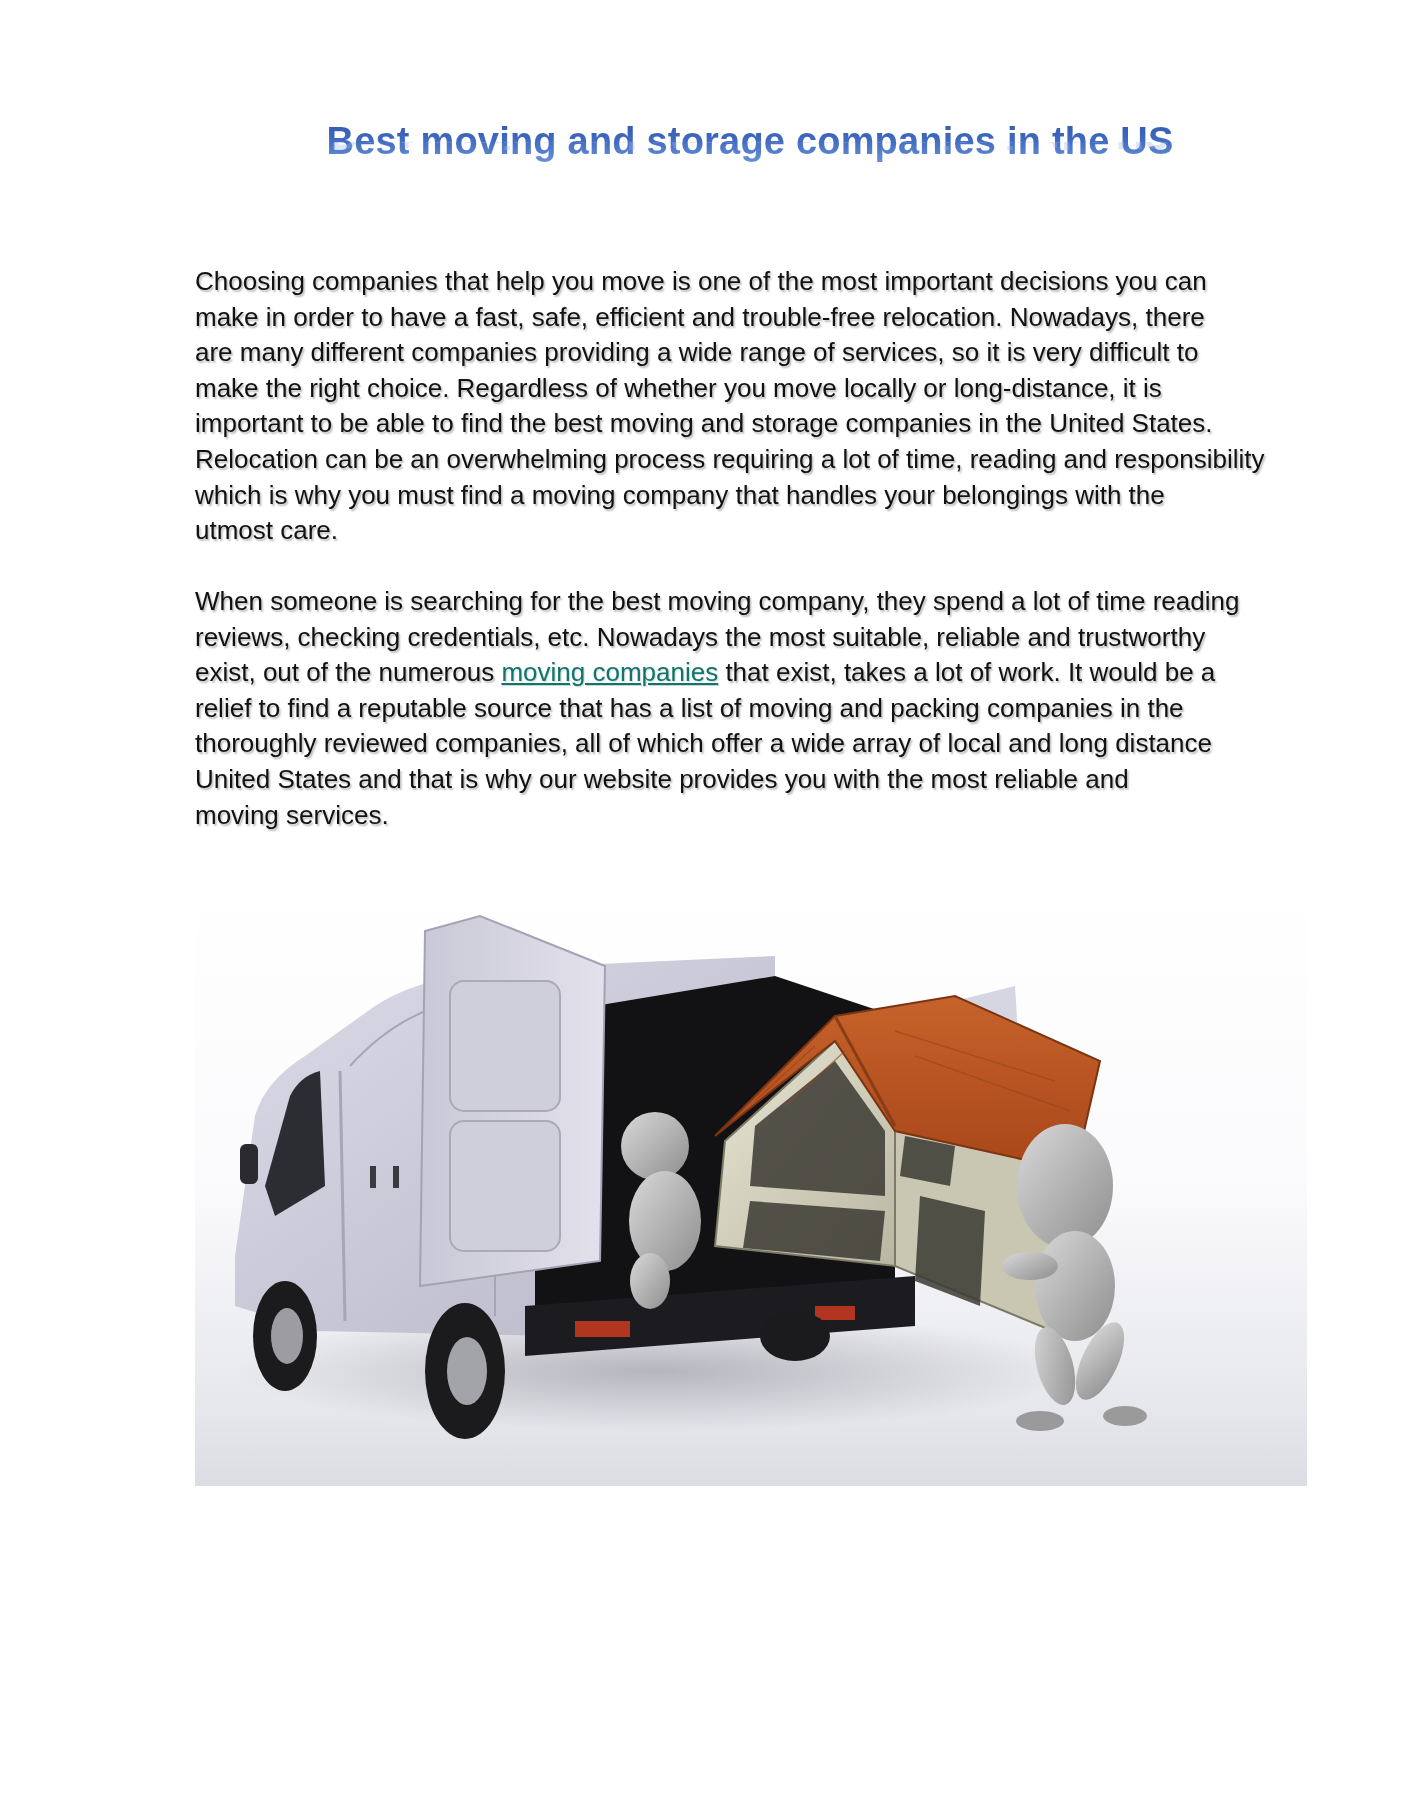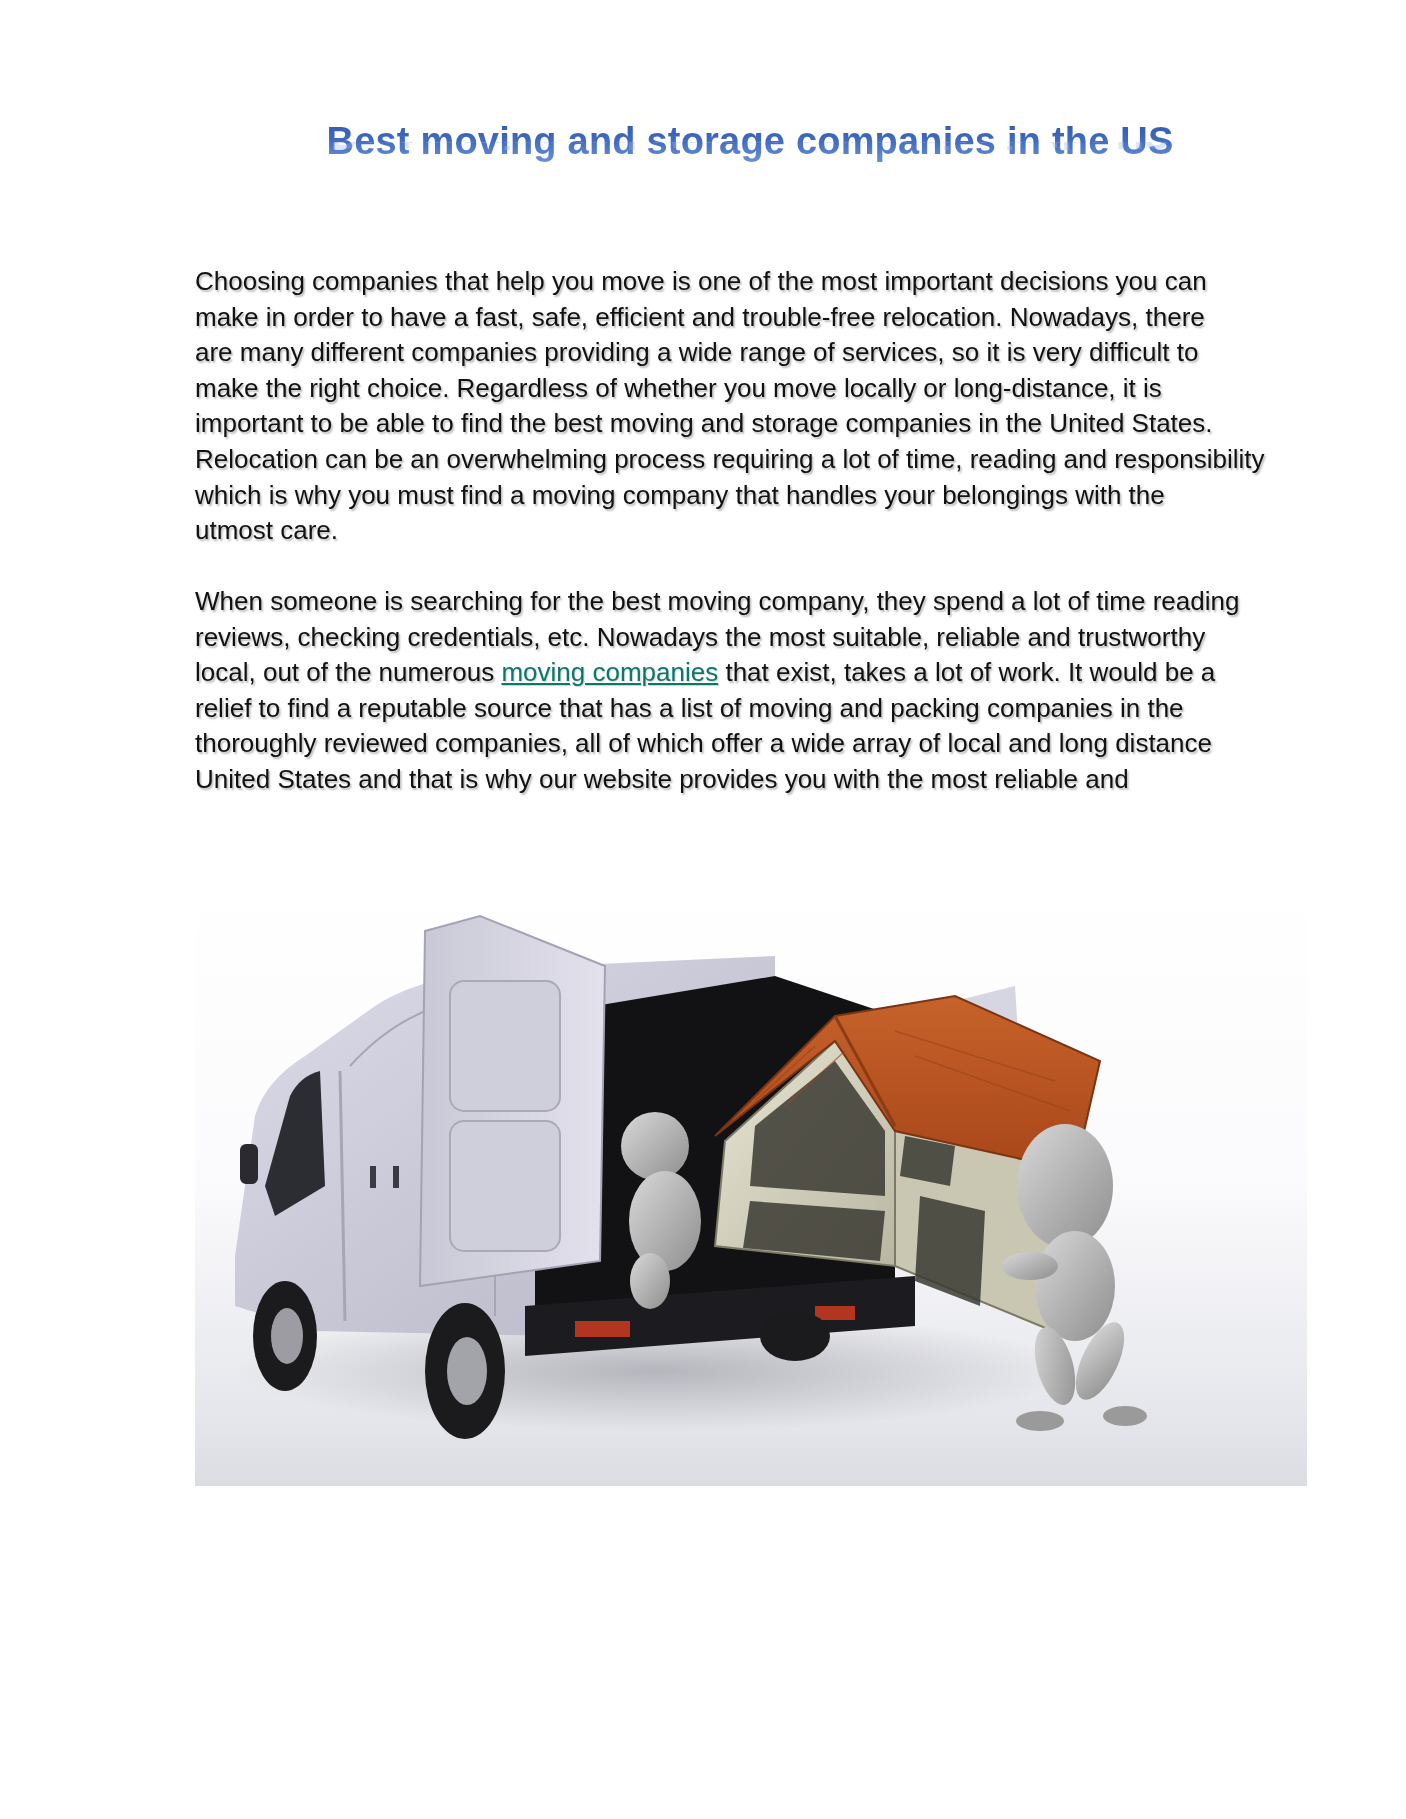--- a/index.html
+++ b/index.html
@@ -66,24 +66,25 @@
     <span class="line">make the right choice. Regardless of whether you move locally or long-distance, it is</span>
     <span class="line">important to be able to find the best moving and storage companies in the United States.</span>
     <span class="line">Relocation can be an overwhelming process requiring a lot of time, reading and responsibility</span>
     <span class="line">which is why you must find a moving company that handles your belongings with the</span>
     <span class="line">utmost care.</span>
   </div>
 
   <div class="para" id="para2">
     <span class="line">When someone is searching for the best moving company, they spend a lot of time reading</span>
     <span class="line">reviews, checking credentials, etc. Nowadays the most suitable, reliable and trustworthy</span>
-    <span class="line"><span>local, out of the numerous </span><a class="link">moving companies</a><span> that exist, takes a lot of work. It would be a</span></span>
+    <span class="line"><span>exist, out of the numerous </span><a class="link">moving companies</a><span> that exist, takes a lot of work. It would be a</span></span>
     <span class="line">relief to find a reputable source that has a list of moving and packing companies in the</span>
     <span class="line">thoroughly reviewed companies, all of which offer a wide array of local and long distance</span>
     <span class="line">United States and that is why our website provides you with the most reliable and</span>
+    <span class="line">moving services.</span>
   </div>
 
   <div class="figure" title="moving van with house being loaded">
     <svg viewBox="0 0 1112 620" xmlns="http://www.w3.org/2000/svg">
       <defs>
         <linearGradient id="vanBody" x1="0" y1="0" x2="1" y2="1">
           <stop offset="0" stop-color="#dcdbe8"></stop>
           <stop offset="1" stop-color="#b7b6c6"></stop>
         </linearGradient>
         <linearGradient id="door" x1="0" y1="0" x2="1" y2="0">

